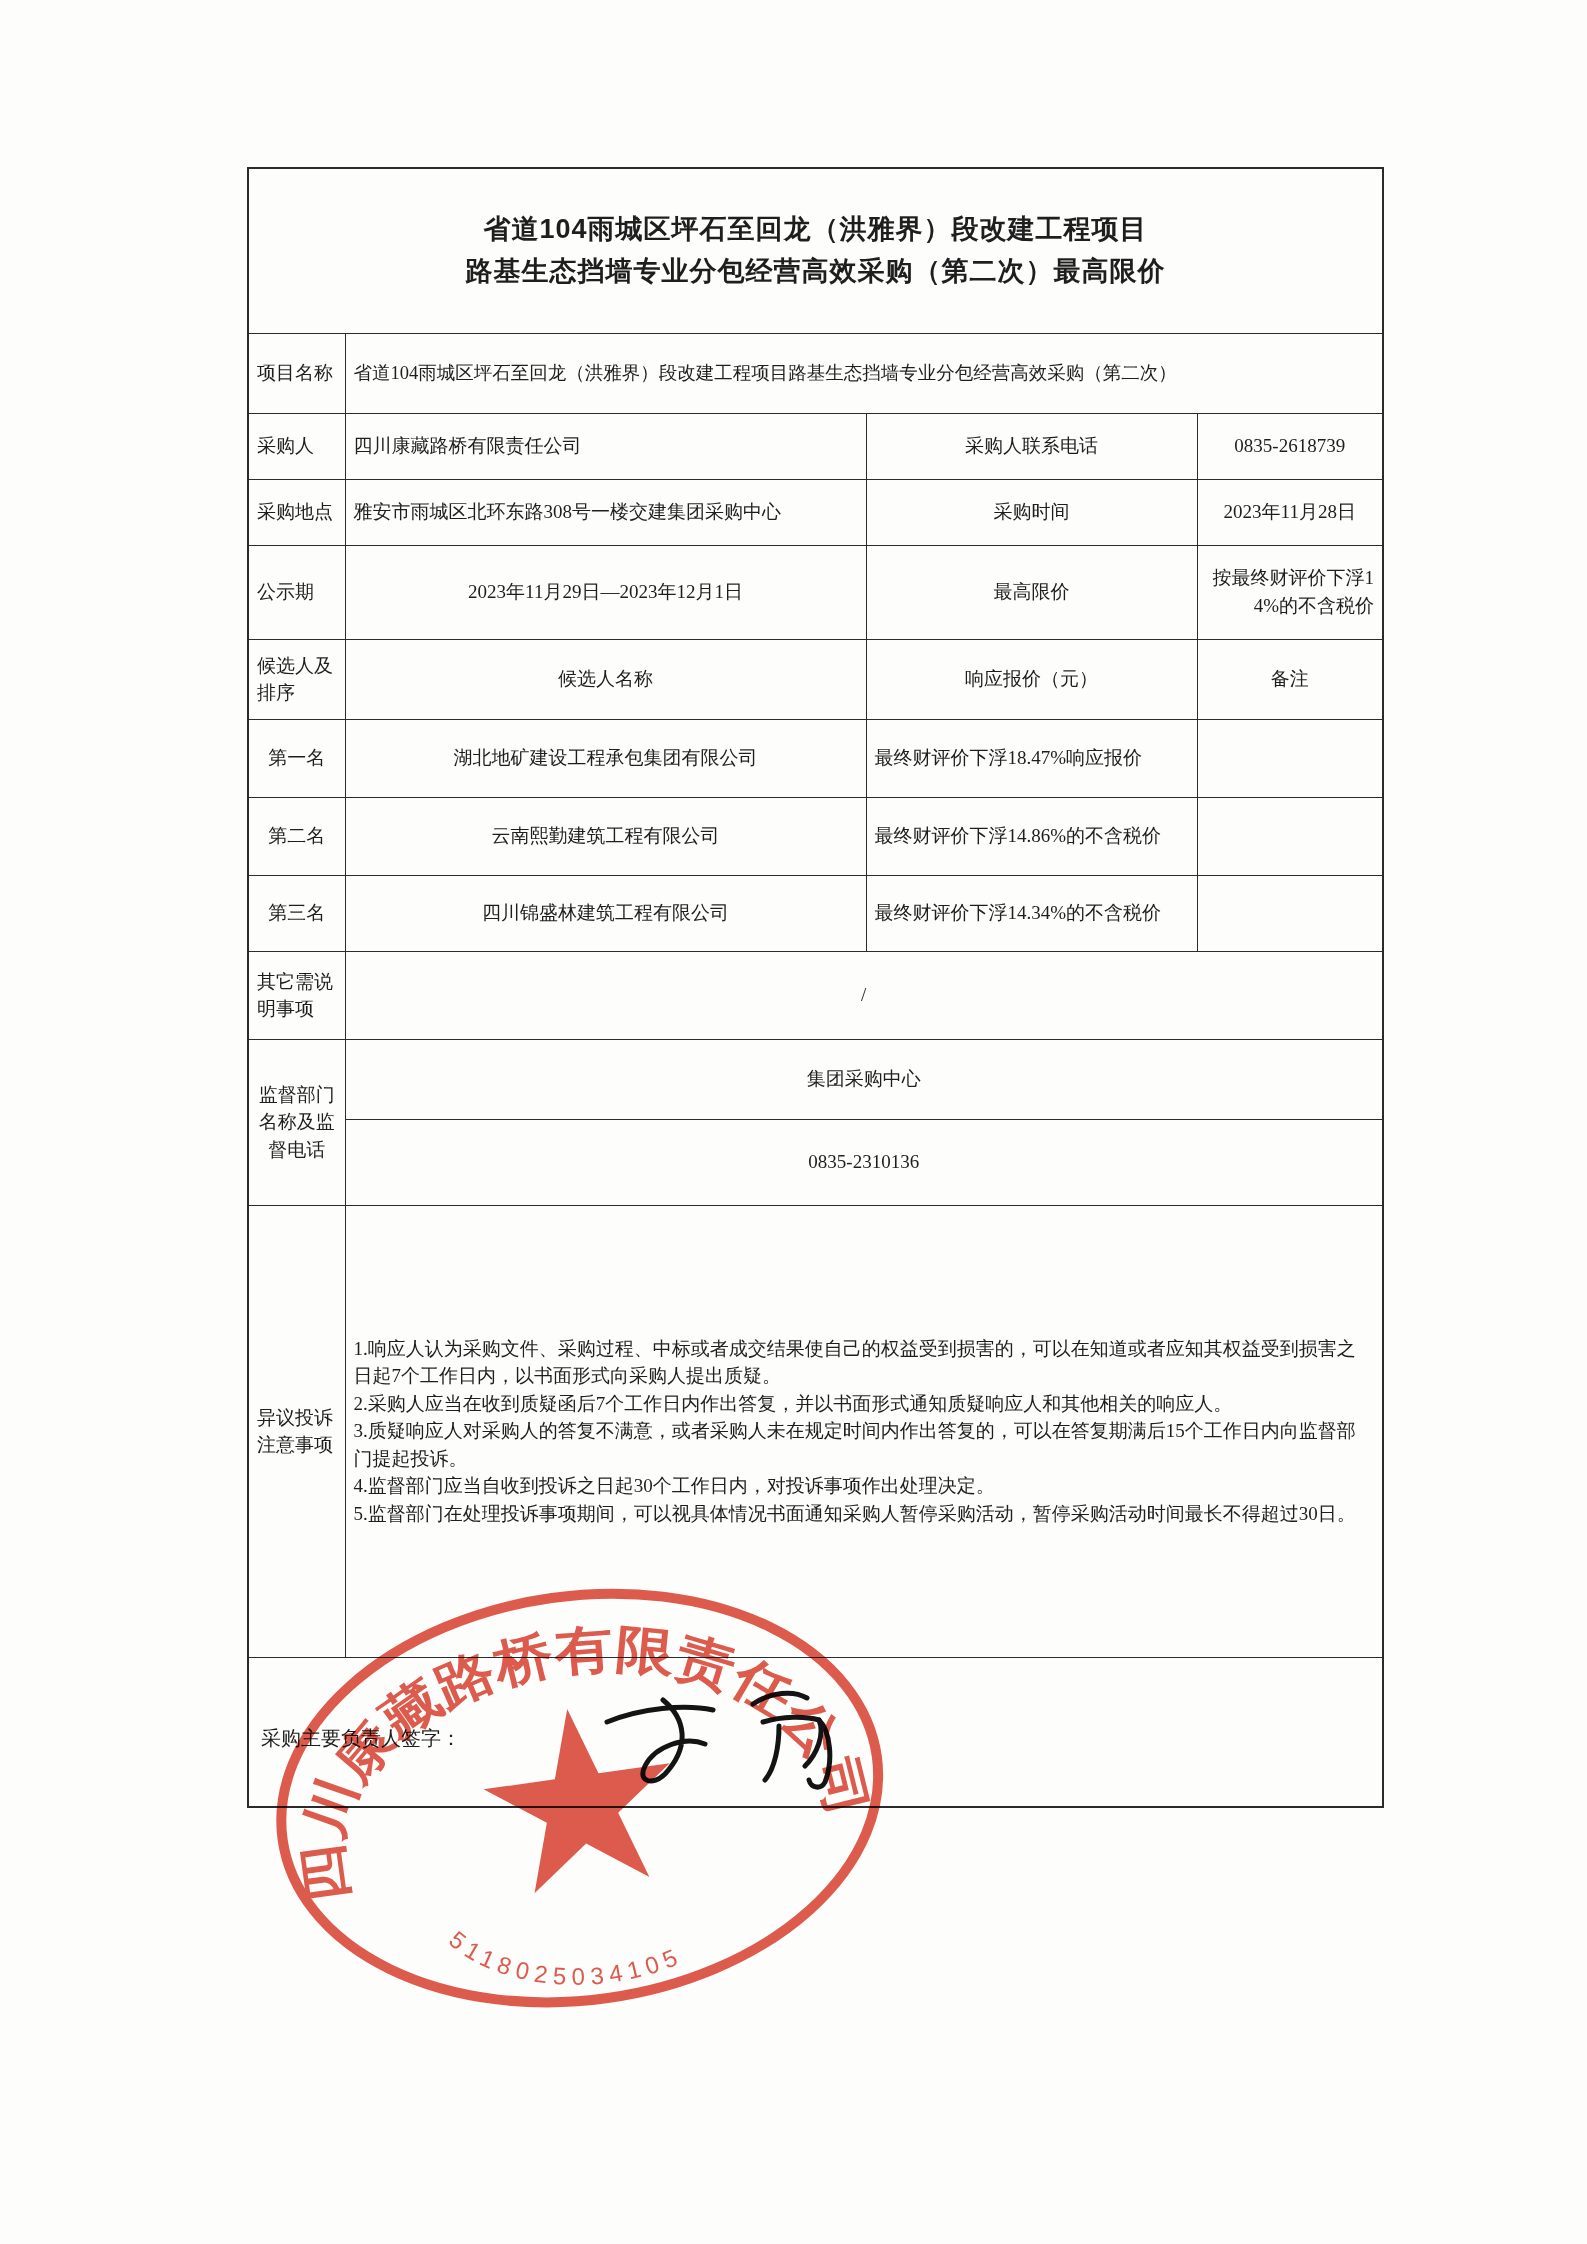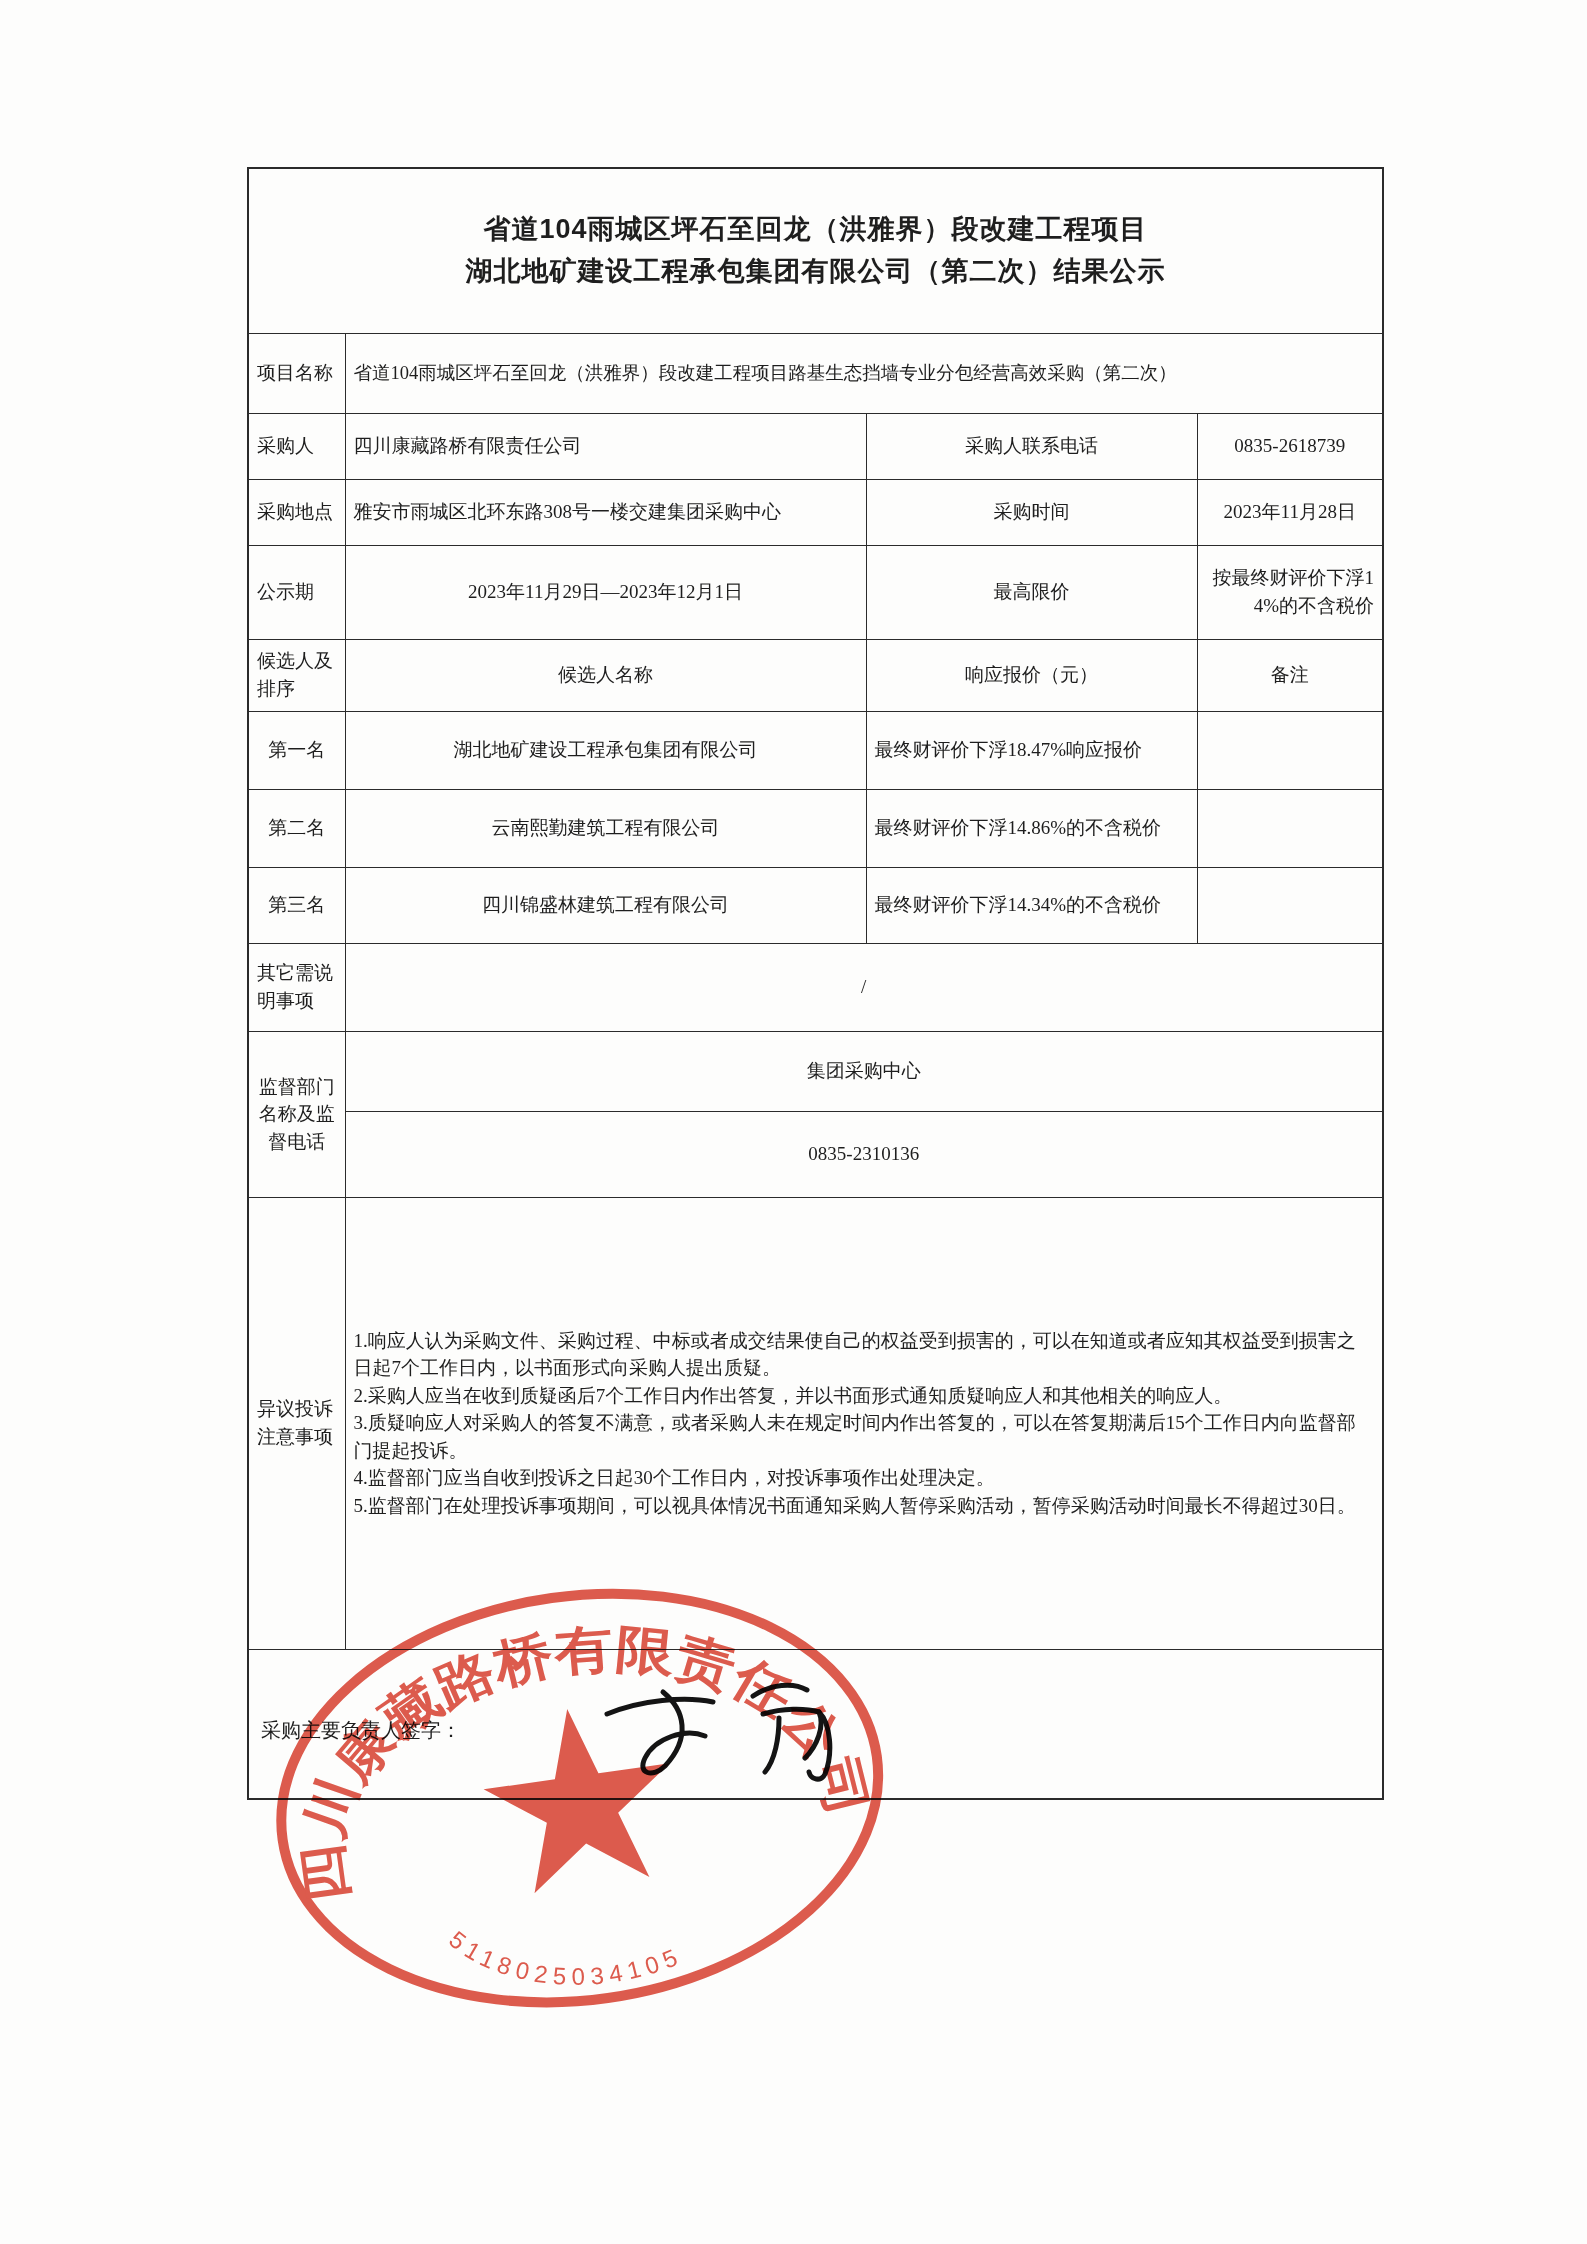--- a/index.html
+++ b/index.html
@@ -14,21 +14,21 @@
   table.doc{
     position:absolute;left:247px;top:167px;
     width:1135px;border-collapse:collapse;table-layout:fixed;
     background:transparent;
   }
   table.doc td{
     border:1.5px solid #2b2b2b;
     vertical-align:middle;
     font-size:19px;
     line-height:1.45;
-    padding:4px 8px;
+    padding:12px 8px;
     word-break:break-all;
   }
   table.doc{border:2.5px solid #2b2b2b;}
   td.title-cell{border-bottom:2.5px solid #2b2b2b;}
   .title-wrap{text-align:center;font-family:"Liberation Sans","DejaVu Sans",sans-serif;font-weight:bold;font-size:27px;line-height:1.55;letter-spacing:1px;}
   td.lbl{padding-left:9px;padding-right:6px;font-size:19px;}
   td.lbl-c{text-align:center;padding:4px 2px;margin-top:44px;}
   td.val-l{padding-left:12px;}
   td.val-c{text-align:center;}
   td.small-val{font-size:15.5px;text-align:right;line-height:1.5;padding:2px 6px;}
@@ -57,21 +57,21 @@
         <col style="width:521px">
         <col style="width:331px">
         <col style="width:186px">
     </colgroup>
 
     <tbody>
         <tr style="height:165px">
       <td colspan="4" class="title-cell">
         <div class="title-wrap">
           <div>省道104雨城区坪石至回龙（洪雅界）段改建工程项目</div>
-          <div>湖北地矿建设工程承包集团有限公司（第二次）结果公示</div>
+          <div>路基生态挡墙专业分包经营高效采购（第二次）最高限价</div>
         </div>
       </td>
     </tr>
 
     <tr style="height:80px">
       <td class="lbl">项目名称</td>
       <td colspan="3" class="val-l" style="font-size:18.5px">省道104雨城区坪石至回龙（洪雅界）段改建工程项目路基生态挡墙专业分包经营高效采购（第二次）</td>
     </tr>
 
     <tr style="height:66px">

